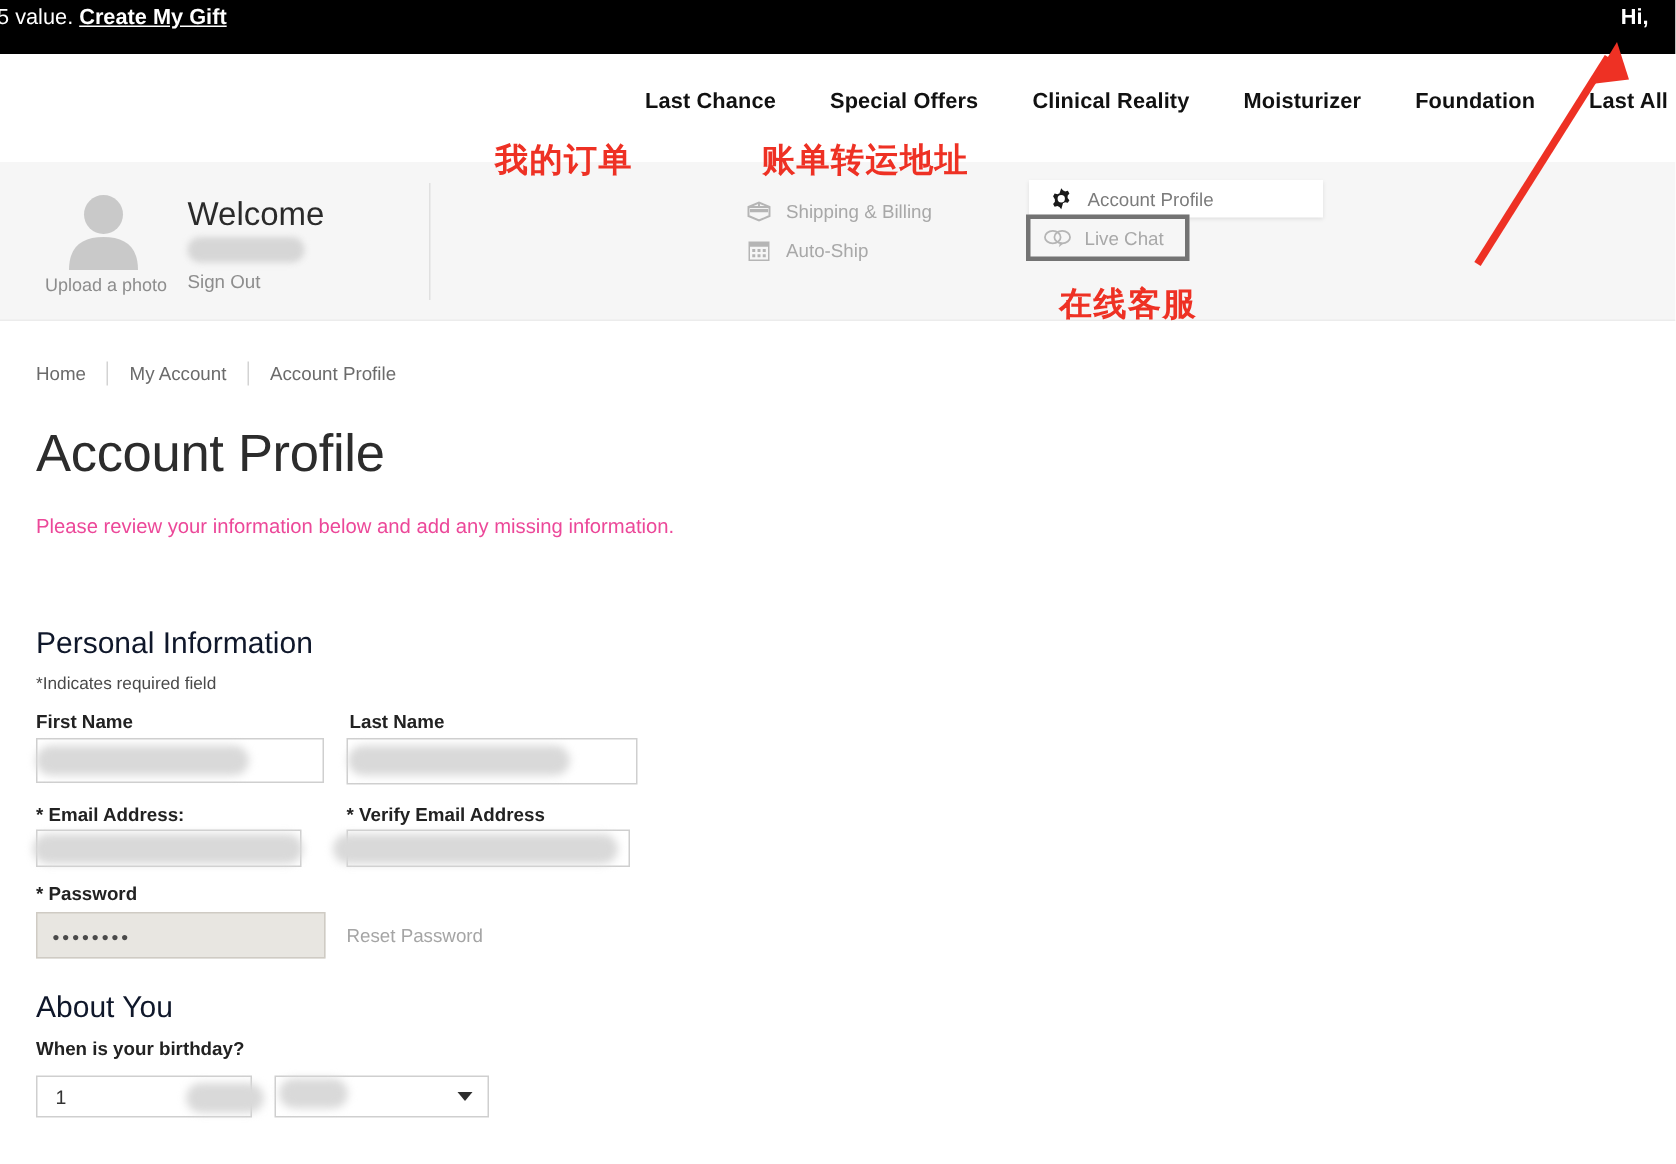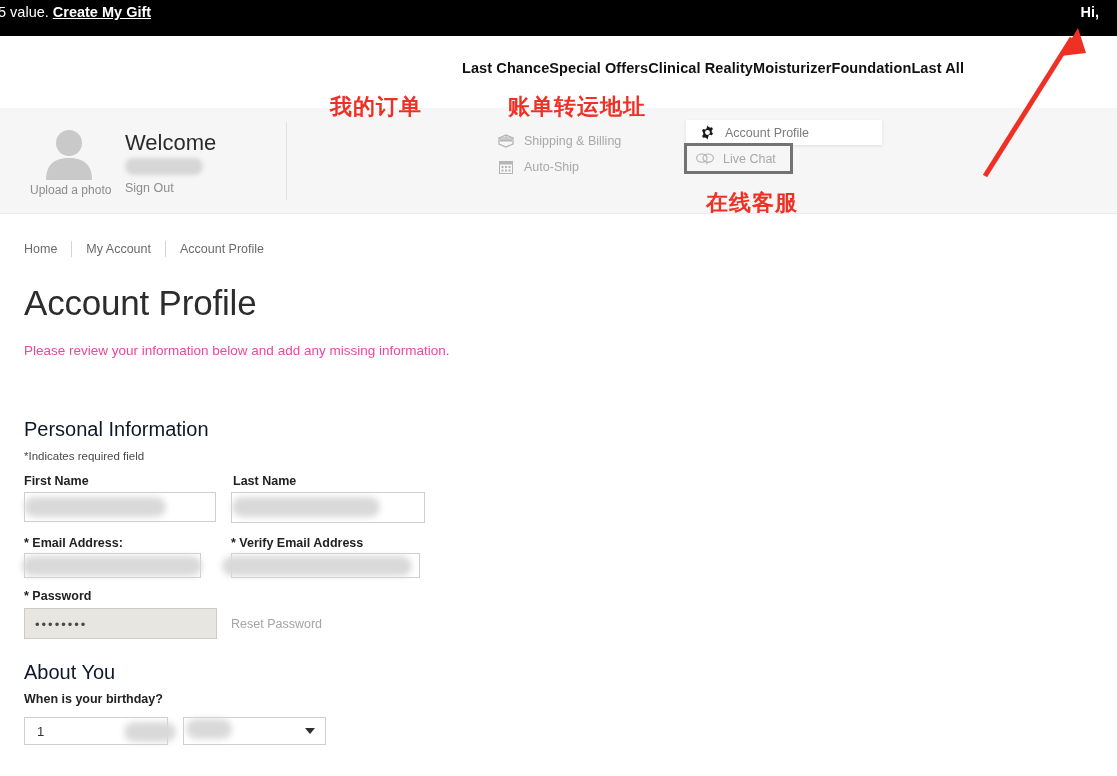--- a/index.html
+++ b/index.html
@@ -51,22 +51,22 @@
   #main-nav {
     position: absolute;
     left: 0; top: 36px;
     width: 1117px; height: 72px;
     background: #ffffff;
   }
   #nav-list {
     position: absolute;
     left: 430px; top: 24px;
     display: flex;
-    white-space: nowrap;
-    margin-left: 32px;
+    gap: 36px;
+    white-space: nowrap;
   }
   .nav-item {
     font-size: 14.5px;
     font-weight: bold;
     color: #111111;
     letter-spacing: 0.1px;
     cursor: pointer;
   }
 
   

